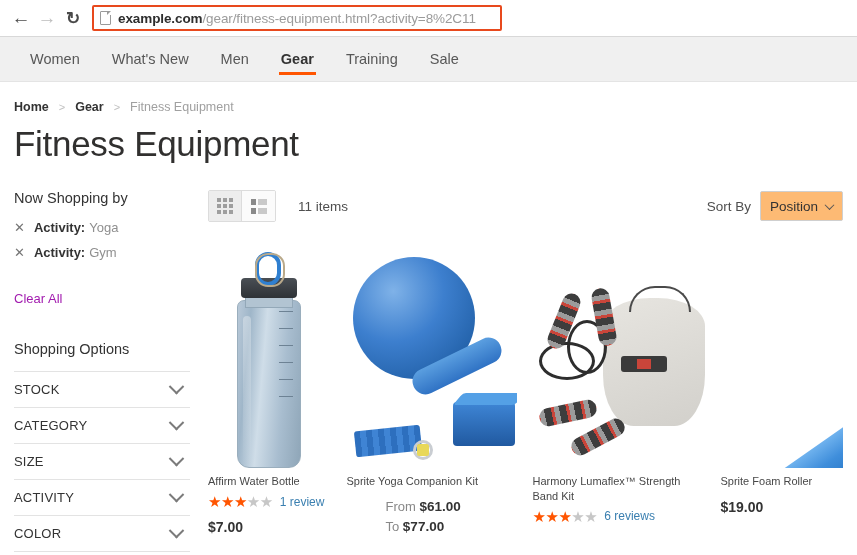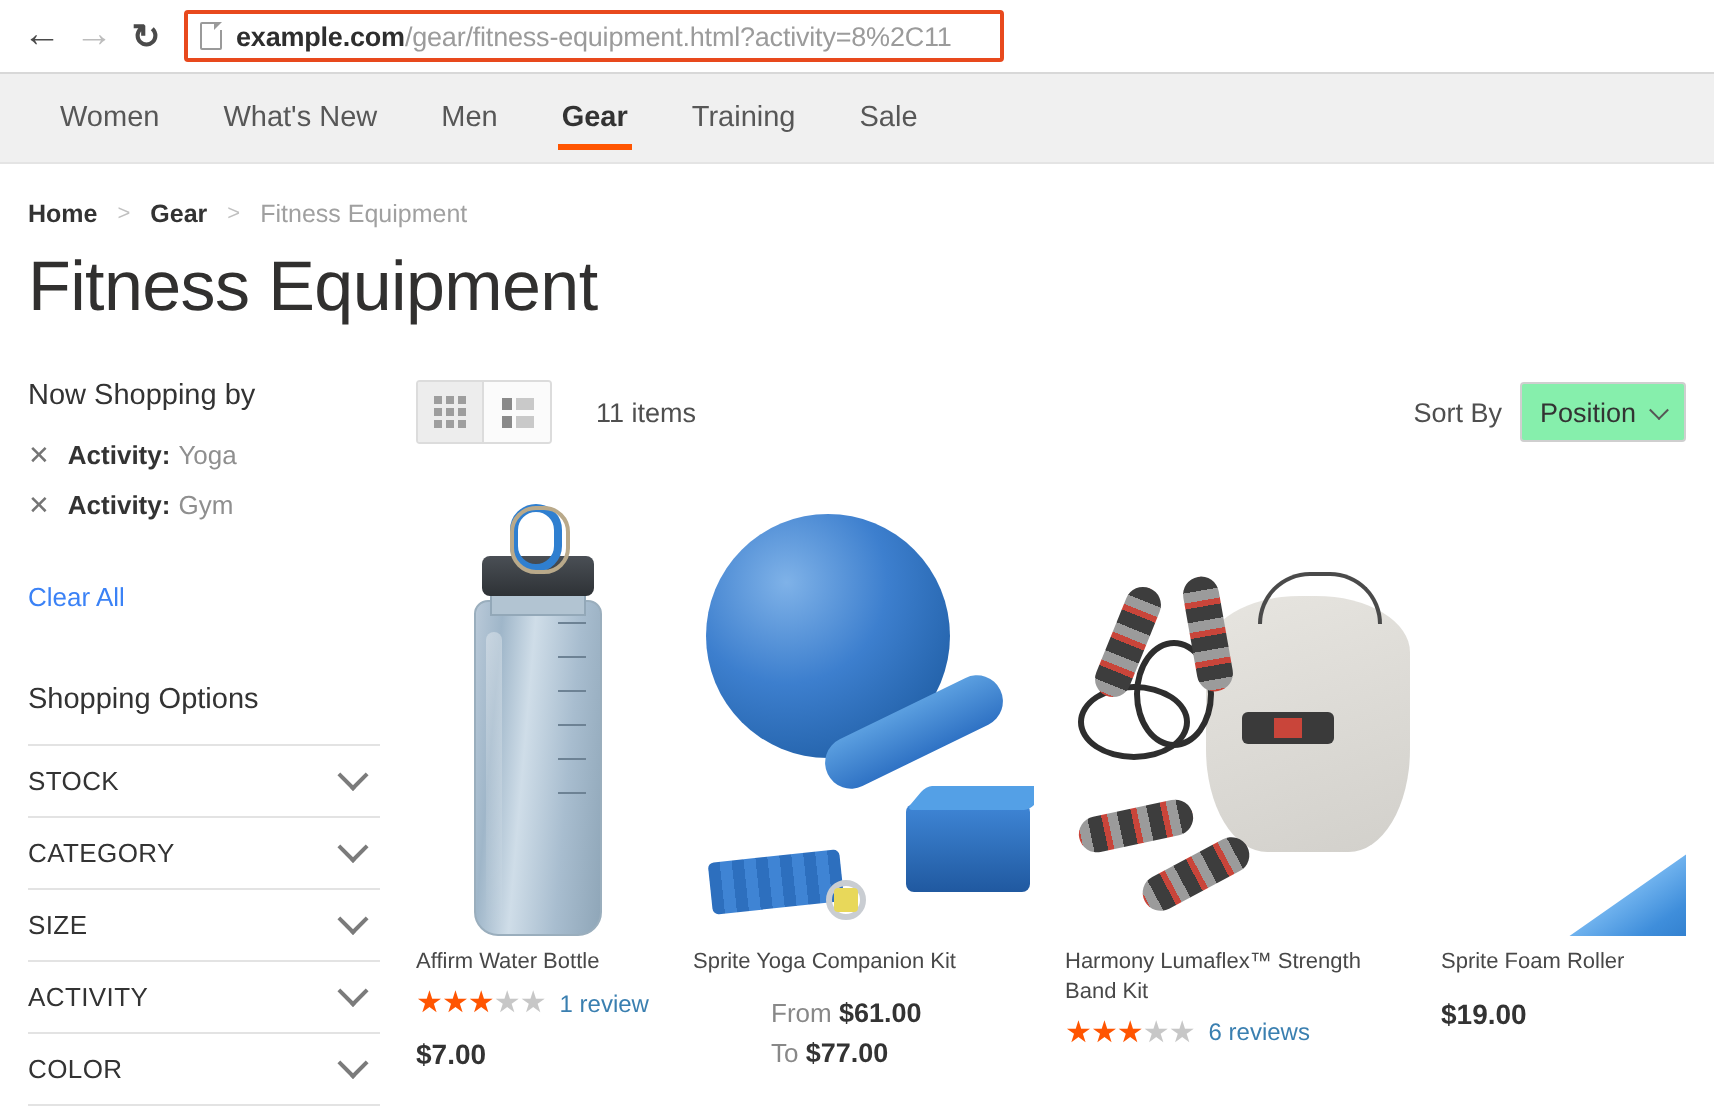--- a/index.html
+++ b/index.html
@@ -142,21 +142,21 @@
   .x-icon {
     color: #757575;
     font-size: 13px;
     margin-right: 9px;
     line-height: 1;
   }
   .filter-label { color: #333; font-weight: 700; }
   .filter-value { color: #8f8f8f; margin-left: 4px; }
   .clear-all {
     display: inline-block;
-    color: #3b82f6;
+    color: #a21caf;
     font-size: 13px;
     margin-top: 21px;
     text-decoration: none;
   }
   .shopping-options {
     font-size: 14.5px;
     color: #333;
     margin-top: 34px;
     padding-bottom: 14px;
   }
@@ -232,21 +232,21 @@
   }
   .sort-label {
     font-size: 13.5px;
     color: #4f4f4f;
     margin-right: 9px;
   }
   .sort-select {
     height: 30px;
     border: 1px solid #cfcfcf;
     border-radius: 2px;
-    background: #86efac;
+    background: #fdba74;
     display: flex;
     align-items: center;
     padding: 0 9px;
     font-size: 13.5px;
     color: #333;
     gap: 8px;
   }
   .chev-sm {
     width: 7px; height: 7px;
     border-right: 1.6px solid #555;

